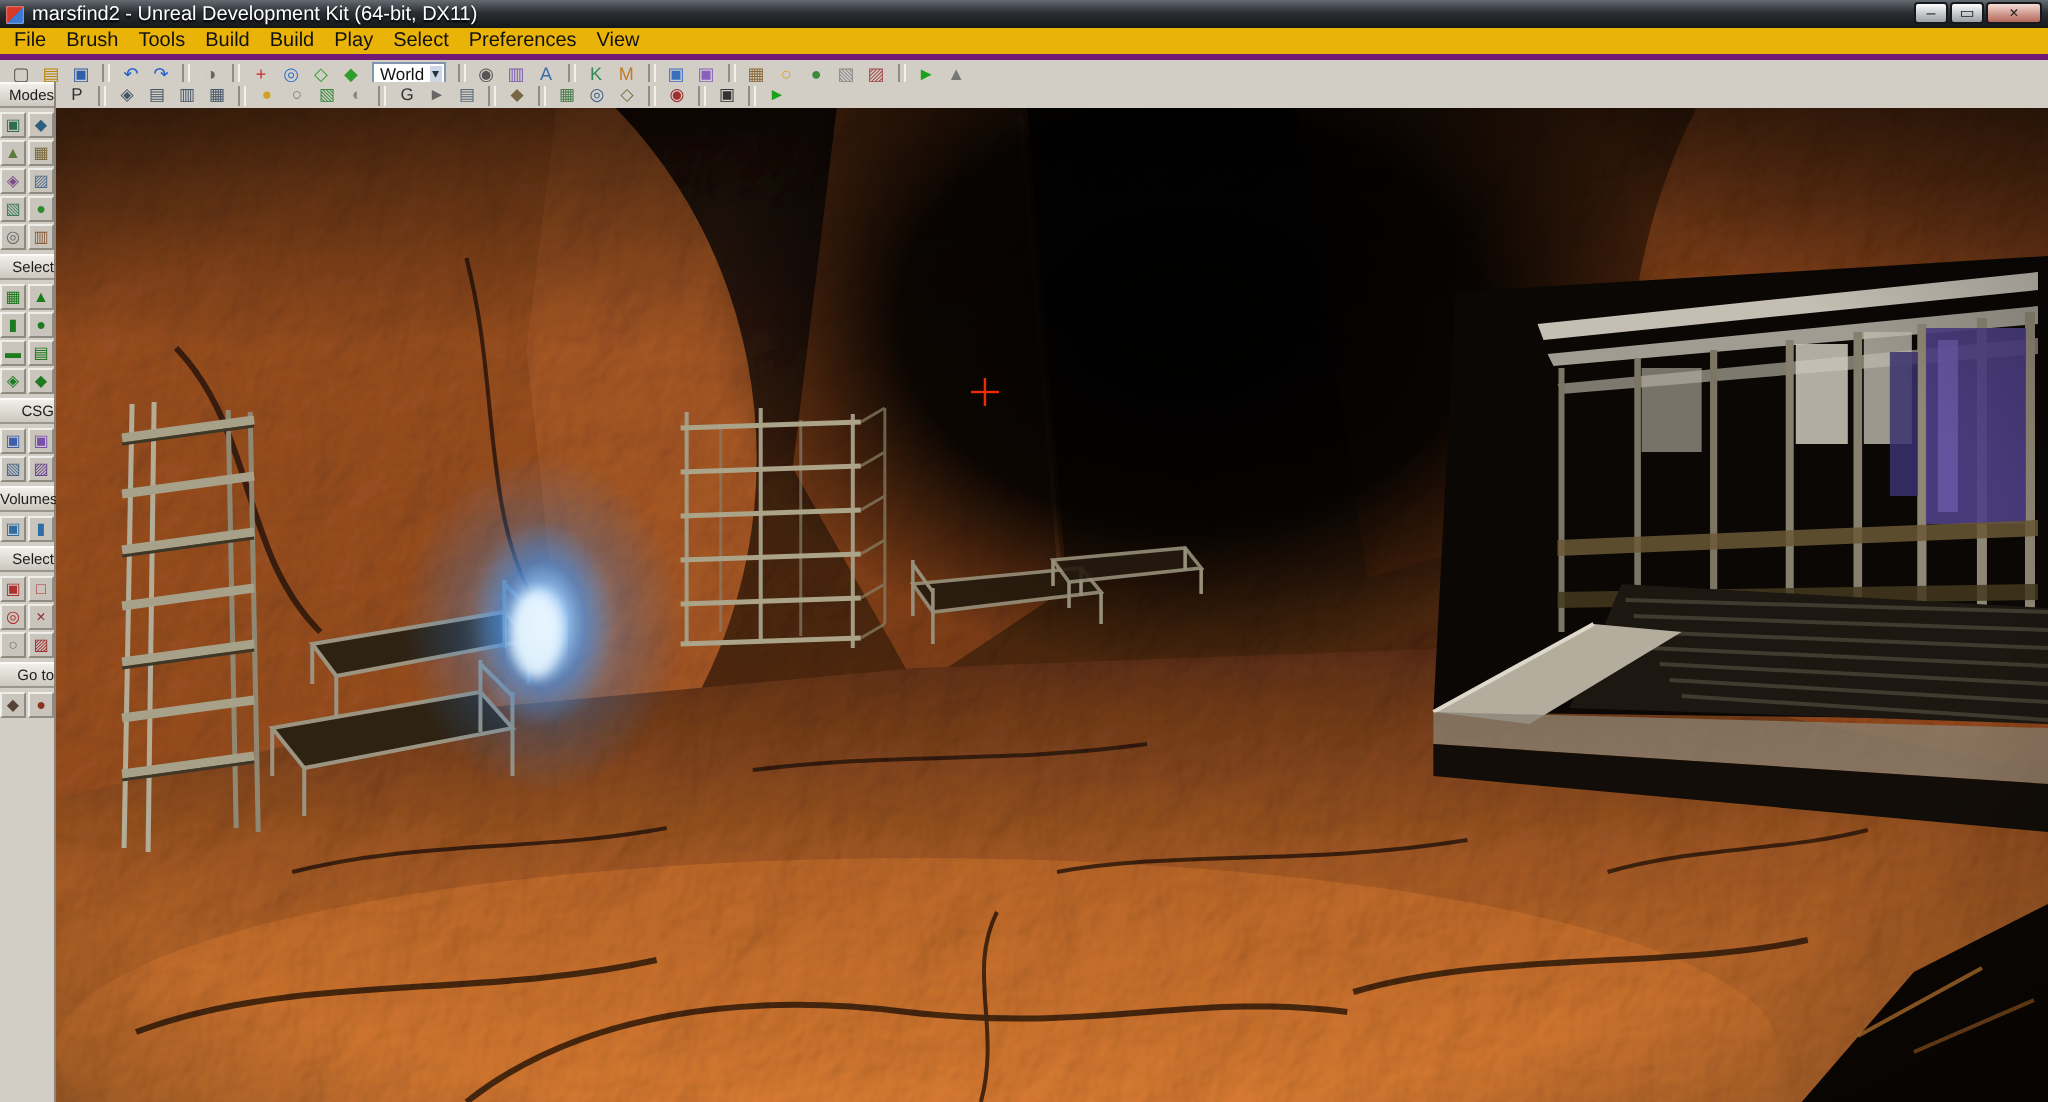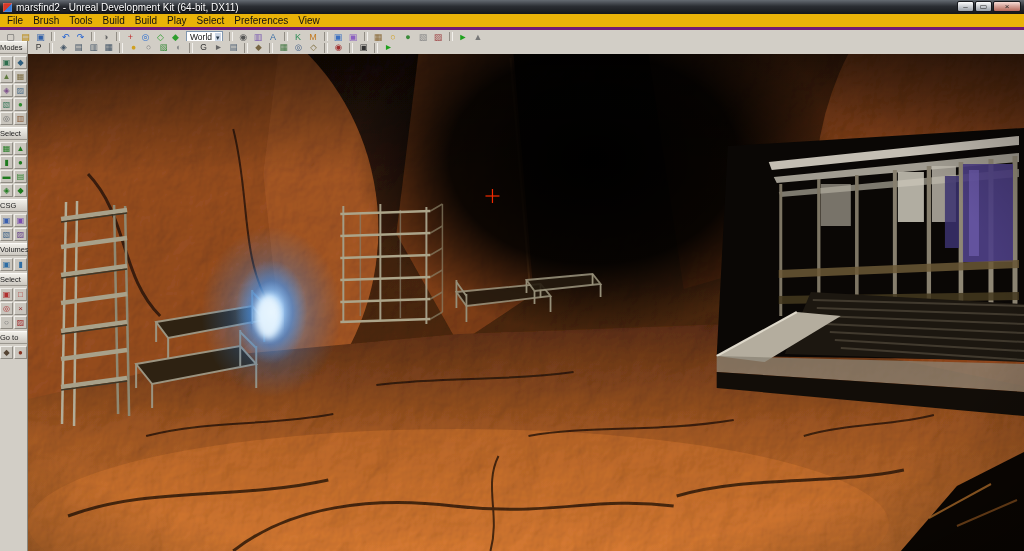--- a/index.html
+++ b/index.html
@@ -25,21 +25,21 @@
   .toolbar2{height:13px;background:#d2cec6;border-bottom:1px solid #a7a39b;display:flex;align-items:center;padding:0 3px;}
   .tbtn{width:14px;height:12px;line-height:12px;text-align:center;font-size:9px;margin:0 0.5px;cursor:default;}
   .toolbar2 .tbtn{height:11px;line-height:11px;font-size:8.5px;}
   .tsep{width:2px;height:10px;border-left:1px solid #918d85;border-right:1px solid #f2f0ec;margin:0 3px;}
   .tdrop{display:flex;align-items:center;height:11px;background:#fff;border:1px solid #8096ae;font-size:8.5px;color:#111;padding:0 1px 0 3px;margin:0 3px;}
   .tdrop-arrow{font-size:7px;color:#234;margin-left:3px;background:#ccd6e4;padding:0 1px;line-height:9px;}
 
   
   .main{position:absolute;top:41px;left:0;right:0;bottom:0;display:flex;}
   .sidebar{width:28px;background:#d2cec6;border-right:1px solid #8a867e;display:flex;flex-direction:column;box-sizing:border-box;}
-  .sb-header{height:11px;line-height:11px;font-size:7.5px;text-align:left;color:#1c1c1c;
+  .sb-header{height:11px;line-height:11px;font-size:7.5px;text-align:right;color:#1c1c1c;
     background:linear-gradient(#f1efe9,#ccc8c0);border-top:1px solid #fbfaf7;border-bottom:1px solid #9a968e;white-space:nowrap;}
   .sb-grid{display:grid;grid-template-columns:13px 13px;justify-content:center;gap:1px;padding:2px 0;}
   .sb-btn{width:13px;height:13px;line-height:12px;text-align:center;font-size:8px;background:#c9c5bd;
     border:1px solid;border-color:#efede8 #8f8b83 #8f8b83 #efede8;box-sizing:border-box;cursor:default;}
 
   .right{flex:1;position:relative;min-width:0;}
   .viewport{position:absolute;top:13px;left:0;right:0;bottom:0;background:#000;overflow:hidden;cursor:crosshair;}
   .viewport svg{display:block;width:100%;height:100%;}
 </style>
 </head>

